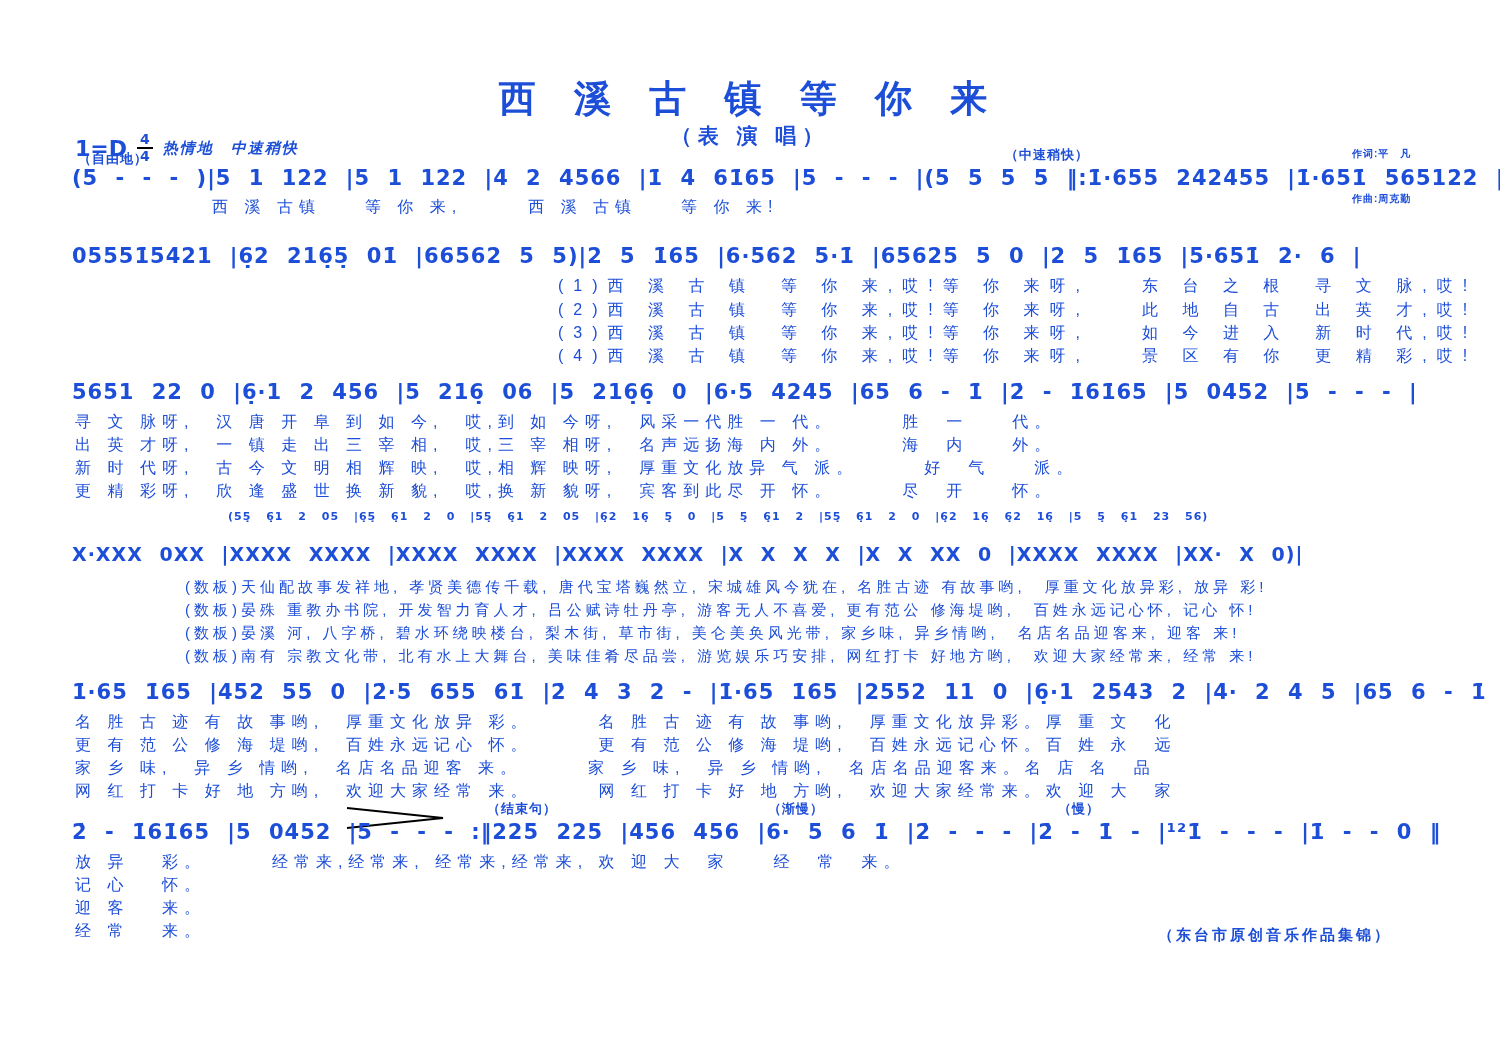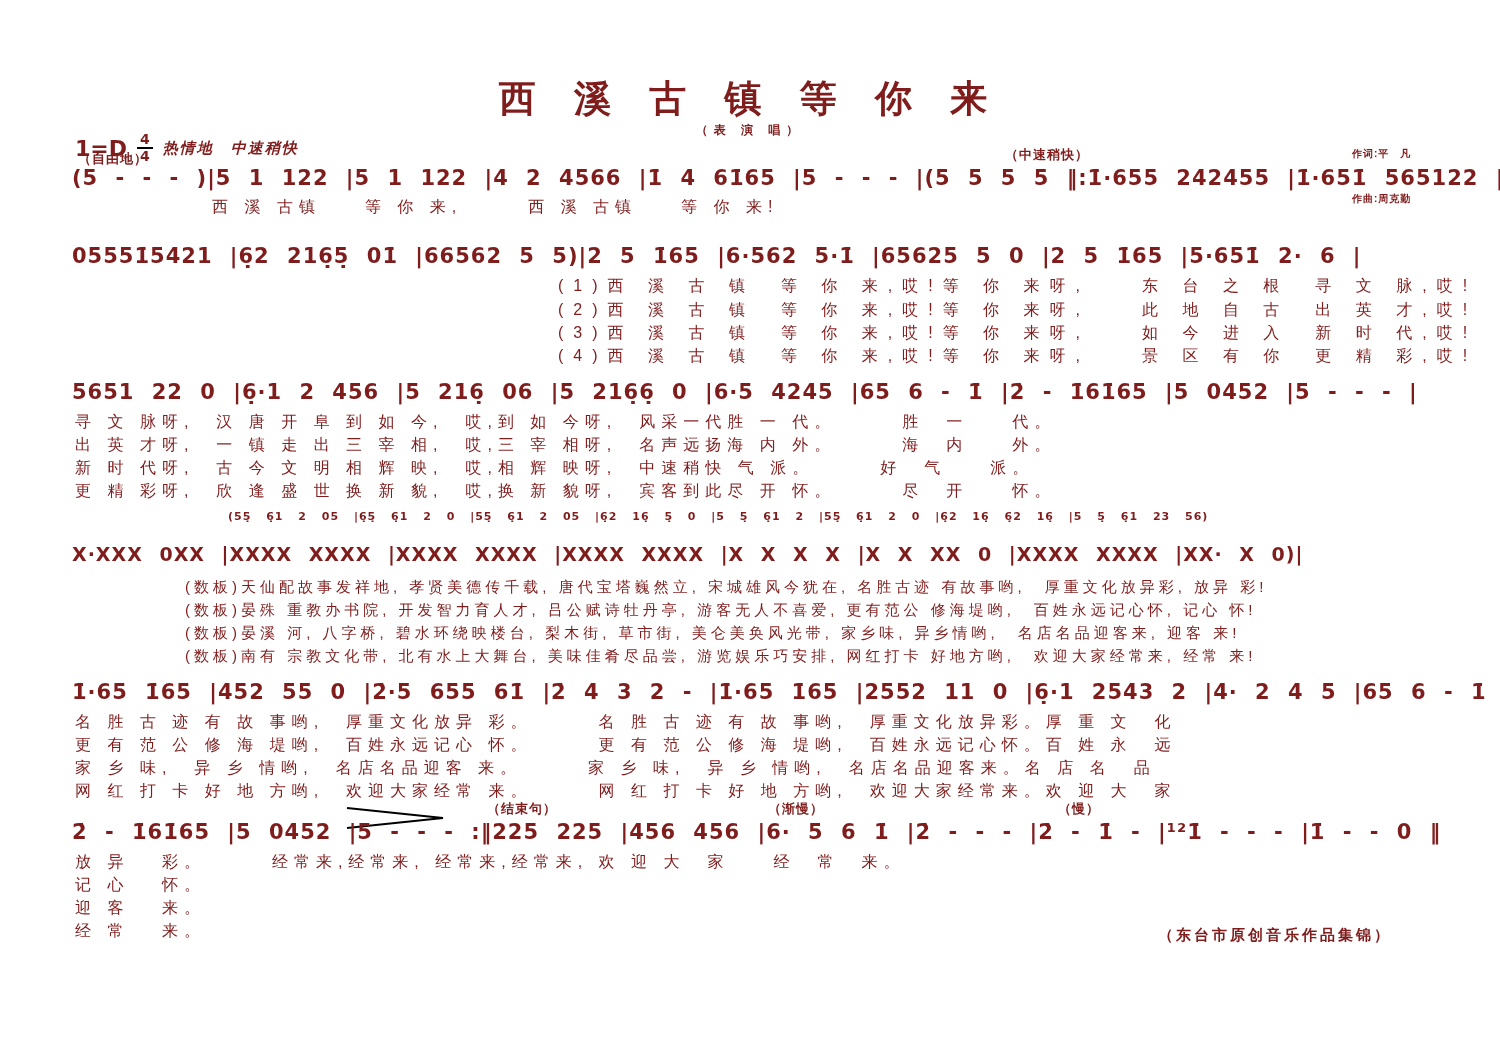--- a/index.html
+++ b/index.html
@@ -1,29 +1,29 @@
 <!DOCTYPE html>
 <html><head>
 <meta charset="utf-8">
 <style>
   html,body{margin:0;padding:0;background:#ffffff;}
-  .page{position:relative;width:1500px;height:1060px;background:#fff;color:#7f1d1d;
+  .page{position:relative;width:1500px;height:1060px;background:#fff;color:#1d4ed8;
         font-family:"Liberation Sans","DejaVu Sans",sans-serif;overflow:hidden;}
   .abs{position:absolute;white-space:pre;}
   .music{font-family:"DejaVu Sans",sans-serif;font-weight:bold;font-size:21px;
          letter-spacing:1px;word-spacing:9px;}
   .music-sm{font-family:"DejaVu Sans",sans-serif;font-weight:bold;font-size:11px;
          letter-spacing:1px;word-spacing:10px;}
   .lyric{font-size:16px;letter-spacing:6px;}
   .verse{font-size:16px;letter-spacing:10px;}
   .shuban{font-size:15px;letter-spacing:4px;}
   .marker{font-size:13px;font-weight:bold;letter-spacing:1px;text-align:right;}
   #title{top:74px;left:0;width:1500px;text-align:center;font-size:37px;
          font-weight:600;letter-spacing:14px;}
-  #subtitle{top:122px;left:0;width:1500px;text-align:center;font-size:12px;
+  #subtitle{top:122px;left:0;width:1500px;text-align:center;font-size:21px;
          font-weight:600;letter-spacing:6px;}
   #meta{top:132px;left:75px;display:flex;align-items:center;font-weight:bold;}
   #keysig{font-size:22px;font-family:"DejaVu Sans",sans-serif;}
   .frac{display:inline-flex;flex-direction:column;align-items:center;margin:0 10px;
         font-size:14px;line-height:1.1;font-family:"DejaVu Sans",sans-serif;}
   .ftop{border-bottom:2px solid #000;padding:0 3px;}
   #tempo{font-size:15px;letter-spacing:2px;font-style:italic;}
   #freely{top:150px;left:78px;}
   #midtempo{top:146px;left:1005px;}
   #credits{top:116px;left:1352px;font-size:10px;font-weight:bold;line-height:1.5;letter-spacing:1px;}
@@ -78,21 +78,21 @@
 
   <div id="l2m" class="abs music">05551̇5421 |6̣2 216̣5̣ 01̇ |66562 5 5)|2 5 1̇65 |6·562 5·1̇ |65625 5 0 |2 5 1̇65 |5·651̇ 2· 6 |</div>
   <div id="v1" class="abs verse">(1)西 溪 古 镇　等 你 来,哎!等 你 来呀,　　东 台 之 根　寻 文 脉,哎!</div>
   <div id="v2" class="abs verse">(2)西 溪 古 镇　等 你 来,哎!等 你 来呀,　　此 地 自 古　出 英 才,哎!</div>
   <div id="v3" class="abs verse">(3)西 溪 古 镇　等 你 来,哎!等 你 来呀,　　如 今 进 入　新 时 代,哎!</div>
   <div id="v4" class="abs verse">(4)西 溪 古 镇　等 你 来,哎!等 你 来呀,　　景 区 有 你　更 精 彩,哎!</div>
 
   <div id="l3m" class="abs music">5651 22 0 |6̣·1 2 456 |5 216̣ 06 |5 216̣6̣ 0 |6·5 4245 |65 6 - 1̇ |2̇ - 1̇61̇65 |5 0452 |5 - - - |</div>
   <div id="r1" class="abs lyric">寻 文 脉呀,　汉 唐 开 阜 到 如 今,　哎,到 如 今呀,　风采一代胜 一 代。　　　胜　一　　代。</div>
   <div id="r2" class="abs lyric">出 英 才呀,　一 镇 走 出 三 宰 相,　哎,三 宰 相呀,　名声远扬海 内 外。　　　海　内　　外。</div>
-  <div id="r3" class="abs lyric">新 时 代呀,　古 今 文 明 相 辉 映,　哎,相 辉 映呀,　中速稍快 气 派。　　　好　气　　派。</div>
+  <div id="r3" class="abs lyric">新 时 代呀,　古 今 文 明 相 辉 映,　哎,相 辉 映呀,　厚重文化放异 气 派。　　　好　气　　派。</div>
   <div id="r4" class="abs lyric">更 精 彩呀,　欣 逢 盛 世 换 新 貌,　哎,换 新 貌呀,　宾客到此尽 开 怀。　　　尽　开　　怀。</div>
 
   <div id="il" class="abs music-sm">(55̣ 6̣1 2 05 |6̣5̣ 6̣1 2 0 |55̣ 6̣1 2 05 |6̣2 16̣ 5̣ 0 |5 5̣ 6̣1 2 |55̣ 6̣1 2 0 |6̣2 16̣ 6̣2 16̣ |5 5̣ 6̣1 23 56)</div>
   <div id="rh" class="abs music">X·XXX 0XX |XXXX XXXX |XXXX XXXX |XXXX XXXX |X X X X |X X XX 0 |XXXX XXXX |XX· X 0)|</div>
 
   <div id="s1" class="abs shuban">(数板)天仙配故事发祥地, 孝贤美德传千载, 唐代宝塔巍然立, 宋城雄风今犹在, 名胜古迹 有故事哟,　厚重文化放异彩, 放异 彩!</div>
   <div id="s2" class="abs shuban">(数板)晏殊 重教办书院, 开发智力育人才, 吕公赋诗牡丹亭, 游客无人不喜爱, 更有范公 修海堤哟,　百姓永远记心怀, 记心 怀!</div>
   <div id="s3" class="abs shuban">(数板)晏溪 河, 八字桥, 碧水环绕映楼台, 梨木街, 草市街, 美仑美奂风光带, 家乡味, 异乡情哟,　名店名品迎客来, 迎客 来!</div>
   <div id="s4" class="abs shuban">(数板)南有 宗教文化带, 北有水上大舞台, 美味佳肴尽品尝, 游览娱乐巧安排, 网红打卡 好地方哟,　欢迎大家经常来, 经常 来!</div>
 

